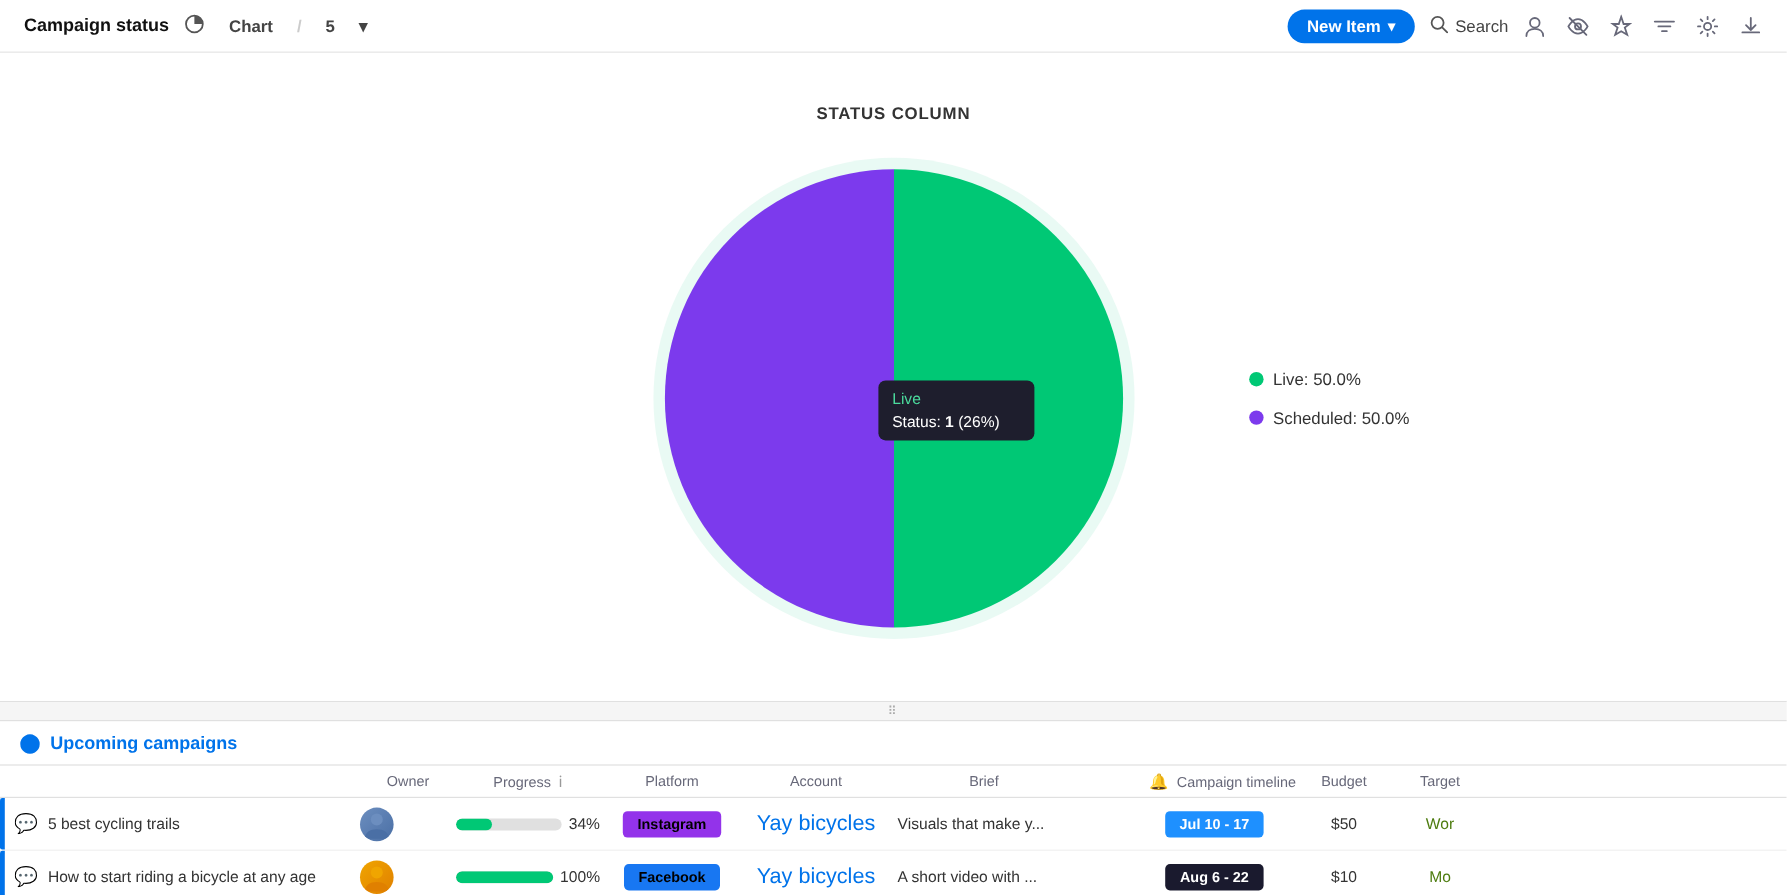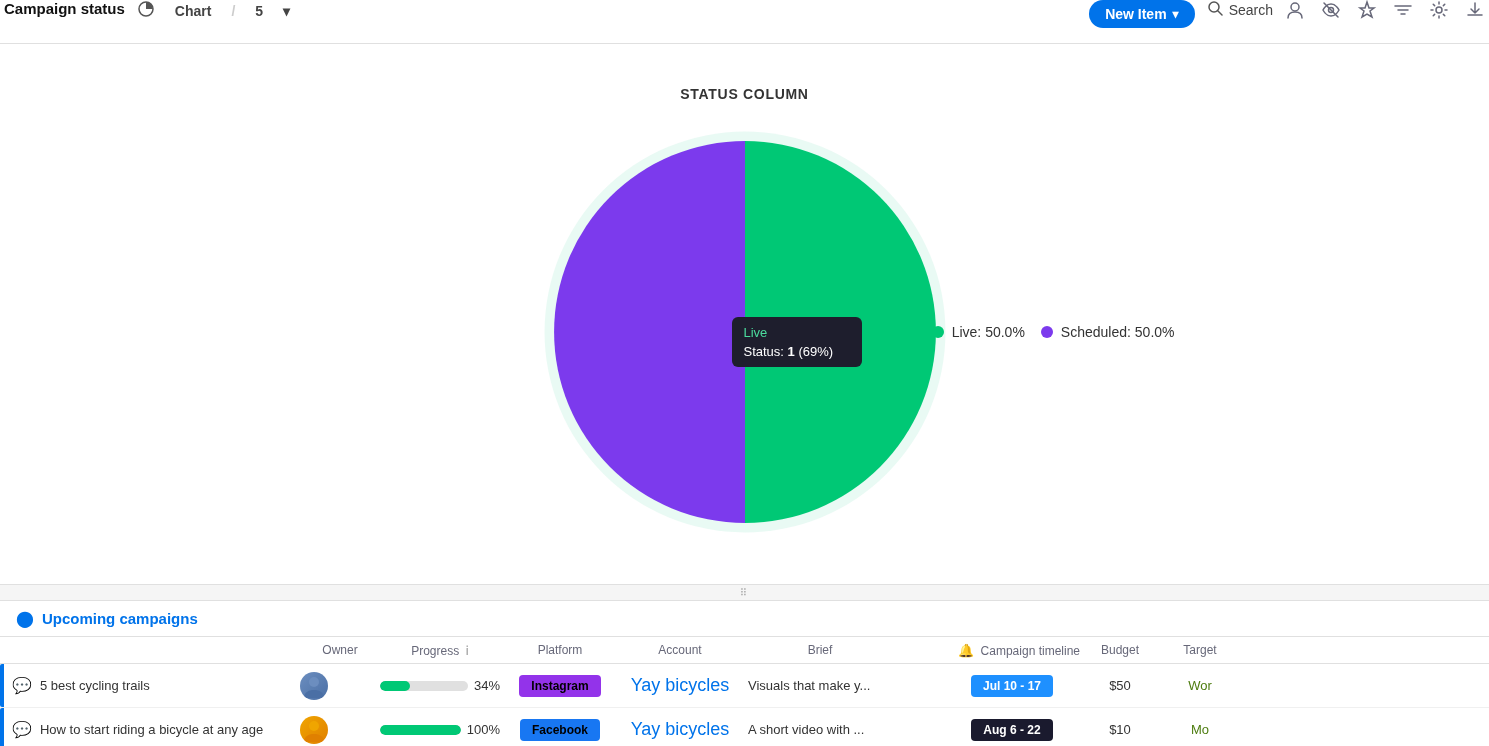--- a/index.html
+++ b/index.html
@@ -1,22 +1,22 @@
 <!DOCTYPE html>
 <html><head>
   <meta charset="utf-8">
   <style>
     * { box-sizing: border-box; margin: 0; padding: 0; }
     body { font-family: -apple-system, BlinkMacSystemFont, 'Segoe UI', sans-serif; background: #fff; color: #333; height: 746px; overflow: hidden; }
 
     
     .header {
       display: flex;
-      align-items: flex-start;
-      padding: 0 4px;
+      align-items: center;
+      padding: 0 20px;
       height: 44px;
       border-bottom: 1px solid #e0e0e0;
       gap: 12px;
     }
     .header-title {
       font-size: 15px;
       font-weight: 600;
       color: #111;
     }
     .header-view {
@@ -94,20 +94,21 @@
     .pie-svg {
       width: 420px;
       height: 420px;
     }
     .legend {
       position: absolute;
       right: -220px;
       top: 50%;
       transform: translateY(-50%);
       display: flex;
+      flex-direction: column;
       gap: 16px;
     }
     .legend-item {
       display: flex;
       align-items: center;
       gap: 8px;
       font-size: 14px;
       color: #333;
     }
     .legend-dot {
@@ -418,21 +419,21 @@
       <path d="M100,100 L100,0 A100,100 0 0,1 100,200 Z" fill="#00c875"></path>
 
       <path d="M100,100 L100,200 A100,100 0 0,1 100,0 Z" fill="#7c3aed"></path>
     </svg>
 
     <div class="tooltip">
       <div class="tooltip-label">Live</div>
       <div class="tooltip-value">
         <span>Status:</span>
         <strong>1</strong>
-        (<span>69%</span>)
+        (<span>26%</span>)
       </div>
     </div>
 
     <div class="legend">
       <div class="legend-item">
         <div class="legend-dot" style="background:#00c875"></div>
         <span>Live: 50.0%</span>
       </div>
       <div class="legend-item">
         <div class="legend-dot" style="background:#7c3aed"></div>

